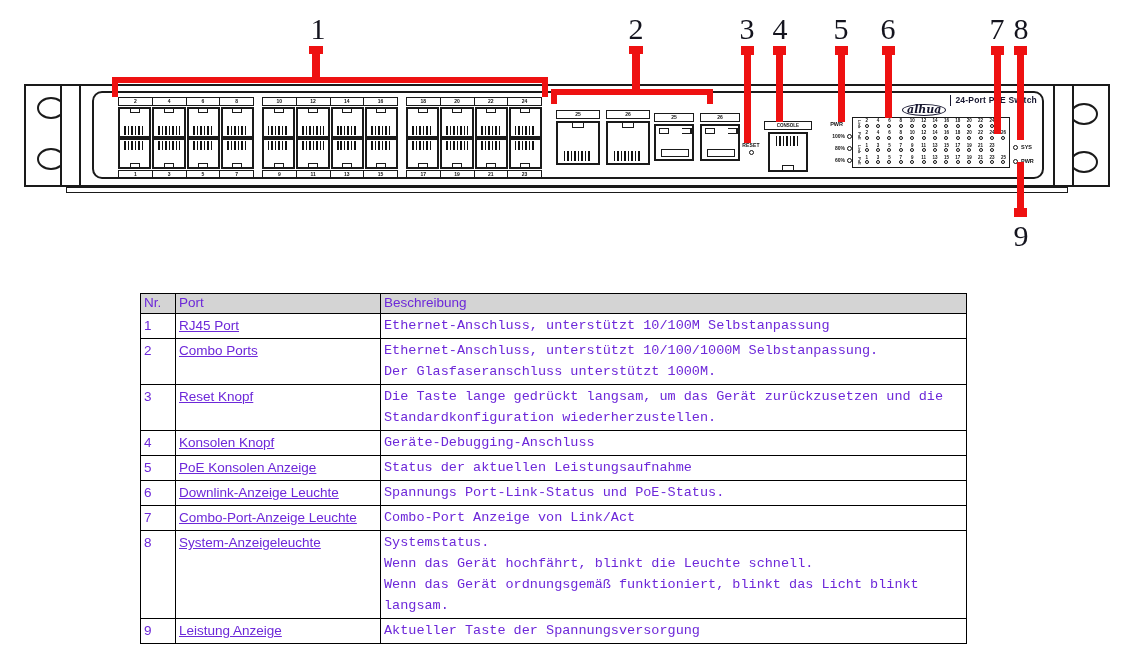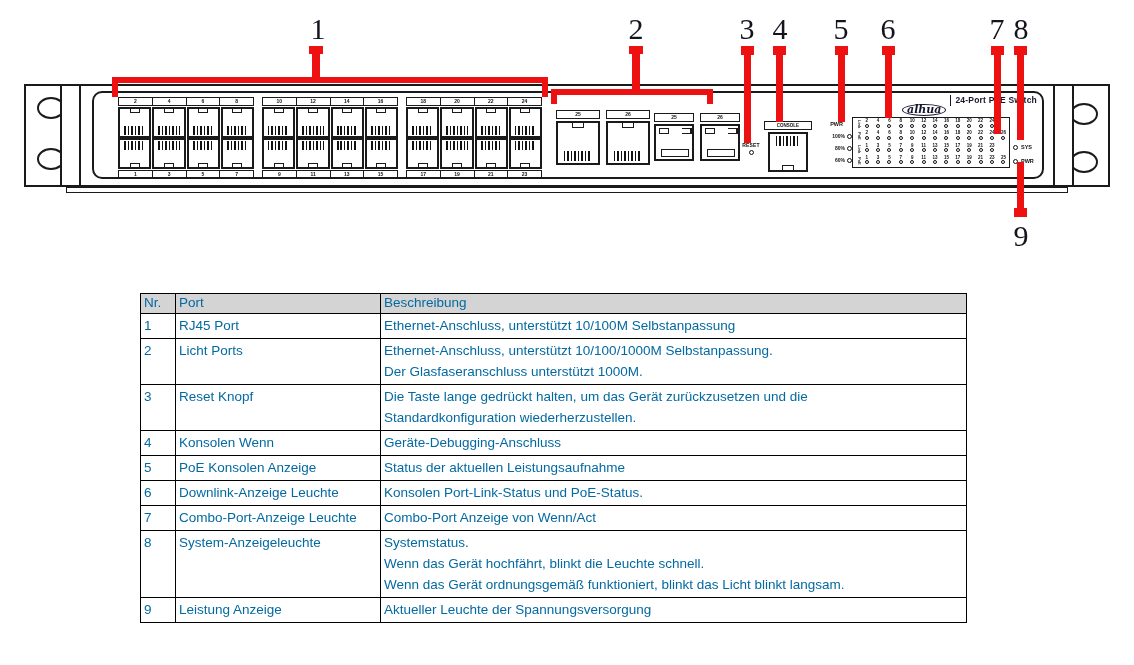--- a/index.html
+++ b/index.html
@@ -78,25 +78,25 @@
   .status-row { display:flex; align-items:center; gap:3px; height:14px; }
   .status-row .lbl { font-size:5.5px; font-weight:bold; color:#111; }
 
   
   #logo { position:absolute; left:902px; top:93px; height:14px; display:flex; align-items:center; gap:4px; z-index:5; }
   #logo .brand { font:italic bold 11px "DejaVu Serif",serif; color:#15152e; border:1px solid #15152e; border-radius:50%; padding:0 4px; line-height:10px;margin-top:20px; }
   #logo .sep { width:1px; height:11px; background:#15152e; }
   #logo .model { font-size:8.5px; font-weight:bold; letter-spacing:.2px; color:#15152e; white-space:nowrap; }
 
   
-  #spec-table { position:absolute; left:140px; top:293px; width:826px; border-collapse:collapse; table-layout:fixed; font-size:13.5px; color:#0369a1; }
+  #spec-table { position:absolute; left:140px; top:293px; width:826px; border-collapse:collapse; table-layout:fixed; font-size:13.5px; color:#6d28d9; }
   #spec-table th, #spec-table td { border:1px solid #000; vertical-align:top; text-align:left; padding:1px 3px 2px 3px; line-height:21px; font-weight:normal; overflow:hidden; }
   #spec-table thead th { background:#d4d4d4; line-height:16px; }
-  .td-desc { white-space:pre-line; }
-  .td-name { white-space:nowrap; }
+  .td-desc { white-space:pre-line;font-family:Liberation Mono, monospace; }
+  .td-name { white-space:nowrap;text-decoration:underline; }
 </style>
 </head>
 <body>
 
 <div id="diagram">
 
   <div class="co-num" style="left:307px;top:12px;">1</div>
   <div class="co-num" style="left:625px;top:12px;">2</div>
   <div class="co-num" style="left:736px;top:12px;">3</div>
   <div class="co-num" style="left:769px;top:12px;">4</div>
@@ -611,56 +611,56 @@
     </tr>
   </thead>
   <tbody id="table-body">
       <tr>
         <td class="td-nr">1</td>
         <td class="td-name">RJ45 Port</td>
         <td class="td-desc">Ethernet-Anschluss, unterstützt 10/100M Selbstanpassung</td>
       </tr>
       <tr>
         <td class="td-nr">2</td>
-        <td class="td-name">Licht Ports</td>
+        <td class="td-name">Combo Ports</td>
         <td class="td-desc">Ethernet-Anschluss, unterstützt 10/100/1000M Selbstanpassung.
 Der Glasfaseranschluss unterstützt 1000M.</td>
       </tr>
       <tr>
         <td class="td-nr">3</td>
         <td class="td-name">Reset Knopf</td>
-        <td class="td-desc">Die Taste lange gedrückt halten, um das Gerät zurückzusetzen und die
+        <td class="td-desc">Die Taste lange gedrückt langsam, um das Gerät zurückzusetzen und die
 Standardkonfiguration wiederherzustellen.</td>
       </tr>
       <tr>
         <td class="td-nr">4</td>
-        <td class="td-name">Konsolen Wenn</td>
+        <td class="td-name">Konsolen Knopf</td>
         <td class="td-desc">Geräte-Debugging-Anschluss</td>
       </tr>
       <tr>
         <td class="td-nr">5</td>
         <td class="td-name">PoE Konsolen Anzeige</td>
         <td class="td-desc">Status der aktuellen Leistungsaufnahme</td>
       </tr>
       <tr>
         <td class="td-nr">6</td>
         <td class="td-name">Downlink-Anzeige Leuchte</td>
-        <td class="td-desc">Konsolen Port-Link-Status und PoE-Status.</td>
+        <td class="td-desc">Spannungs Port-Link-Status und PoE-Status.</td>
       </tr>
       <tr>
         <td class="td-nr">7</td>
         <td class="td-name">Combo-Port-Anzeige Leuchte</td>
-        <td class="td-desc">Combo-Port Anzeige von Wenn/Act</td>
+        <td class="td-desc">Combo-Port Anzeige von Link/Act</td>
       </tr>
       <tr>
         <td class="td-nr">8</td>
         <td class="td-name">System-Anzeigeleuchte</td>
         <td class="td-desc">Systemstatus.
 Wenn das Gerät hochfährt, blinkt die Leuchte schnell.
 Wenn das Gerät ordnungsgemäß funktioniert, blinkt das Licht blinkt langsam.</td>
       </tr>
       <tr>
         <td class="td-nr">9</td>
         <td class="td-name">Leistung Anzeige</td>
-        <td class="td-desc">Aktueller Leuchte der Spannungsversorgung</td>
+        <td class="td-desc">Aktueller Taste der Spannungsversorgung</td>
       </tr>
     </tbody>
 </table>
 
 </body></html>

